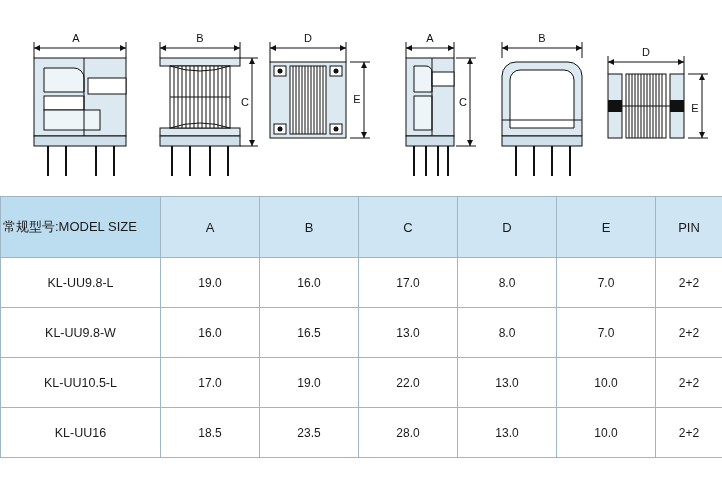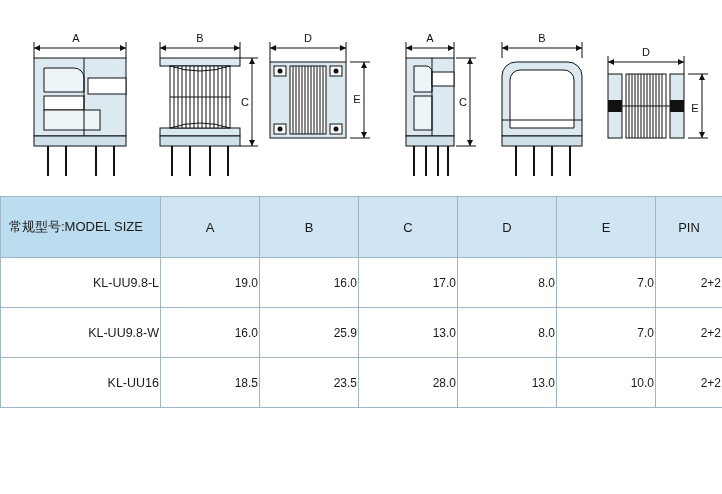--- a/index.html
+++ b/index.html
@@ -53,28 +53,27 @@
   }
   table.spec thead th {
     background: #cfe5f3;
     height: 58px;
     font-weight: normal;
     font-size: 13px;
   }
   table.spec thead th.model {
     background: #bcdcef;
     text-align: left;
-    padding-left: 8px;
+    padding-left: 2px;
     font-size: 13px;
   }
   table.spec tbody td {
     height: 47px;
     background: #ffffff;
     font-size: 12px;
-    text-align: right;
   }
   table.spec tbody td.model {
     font-size: 12.5px;
   }
   .col-model { width: 160px; }
   .col-dim { width: 99px; }
   .col-pin { width: 67px; }
 </style>
 </head>
 <body>
@@ -330,24 +329,33 @@
           <td>19.0</td>
           <td>16.0</td>
           <td>17.0</td>
           <td>8.0</td>
           <td>7.0</td>
           <td>2+2</td>
         </tr>
         <tr>
           <td class="model">KL-UU9.8-W</td>
           <td>16.0</td>
-          <td>25.9</td>
+          <td>16.5</td>
           <td>13.0</td>
           <td>8.0</td>
           <td>7.0</td>
+          <td>2+2</td>
+        </tr>
+        <tr>
+          <td class="model">KL-UU10.5-L</td>
+          <td>17.0</td>
+          <td>19.0</td>
+          <td>22.0</td>
+          <td>13.0</td>
+          <td>10.0</td>
           <td>2+2</td>
         </tr>
         <tr>
           <td class="model">KL-UU16</td>
           <td>18.5</td>
           <td>23.5</td>
           <td>28.0</td>
           <td>13.0</td>
           <td>10.0</td>
           <td>2+2</td>

